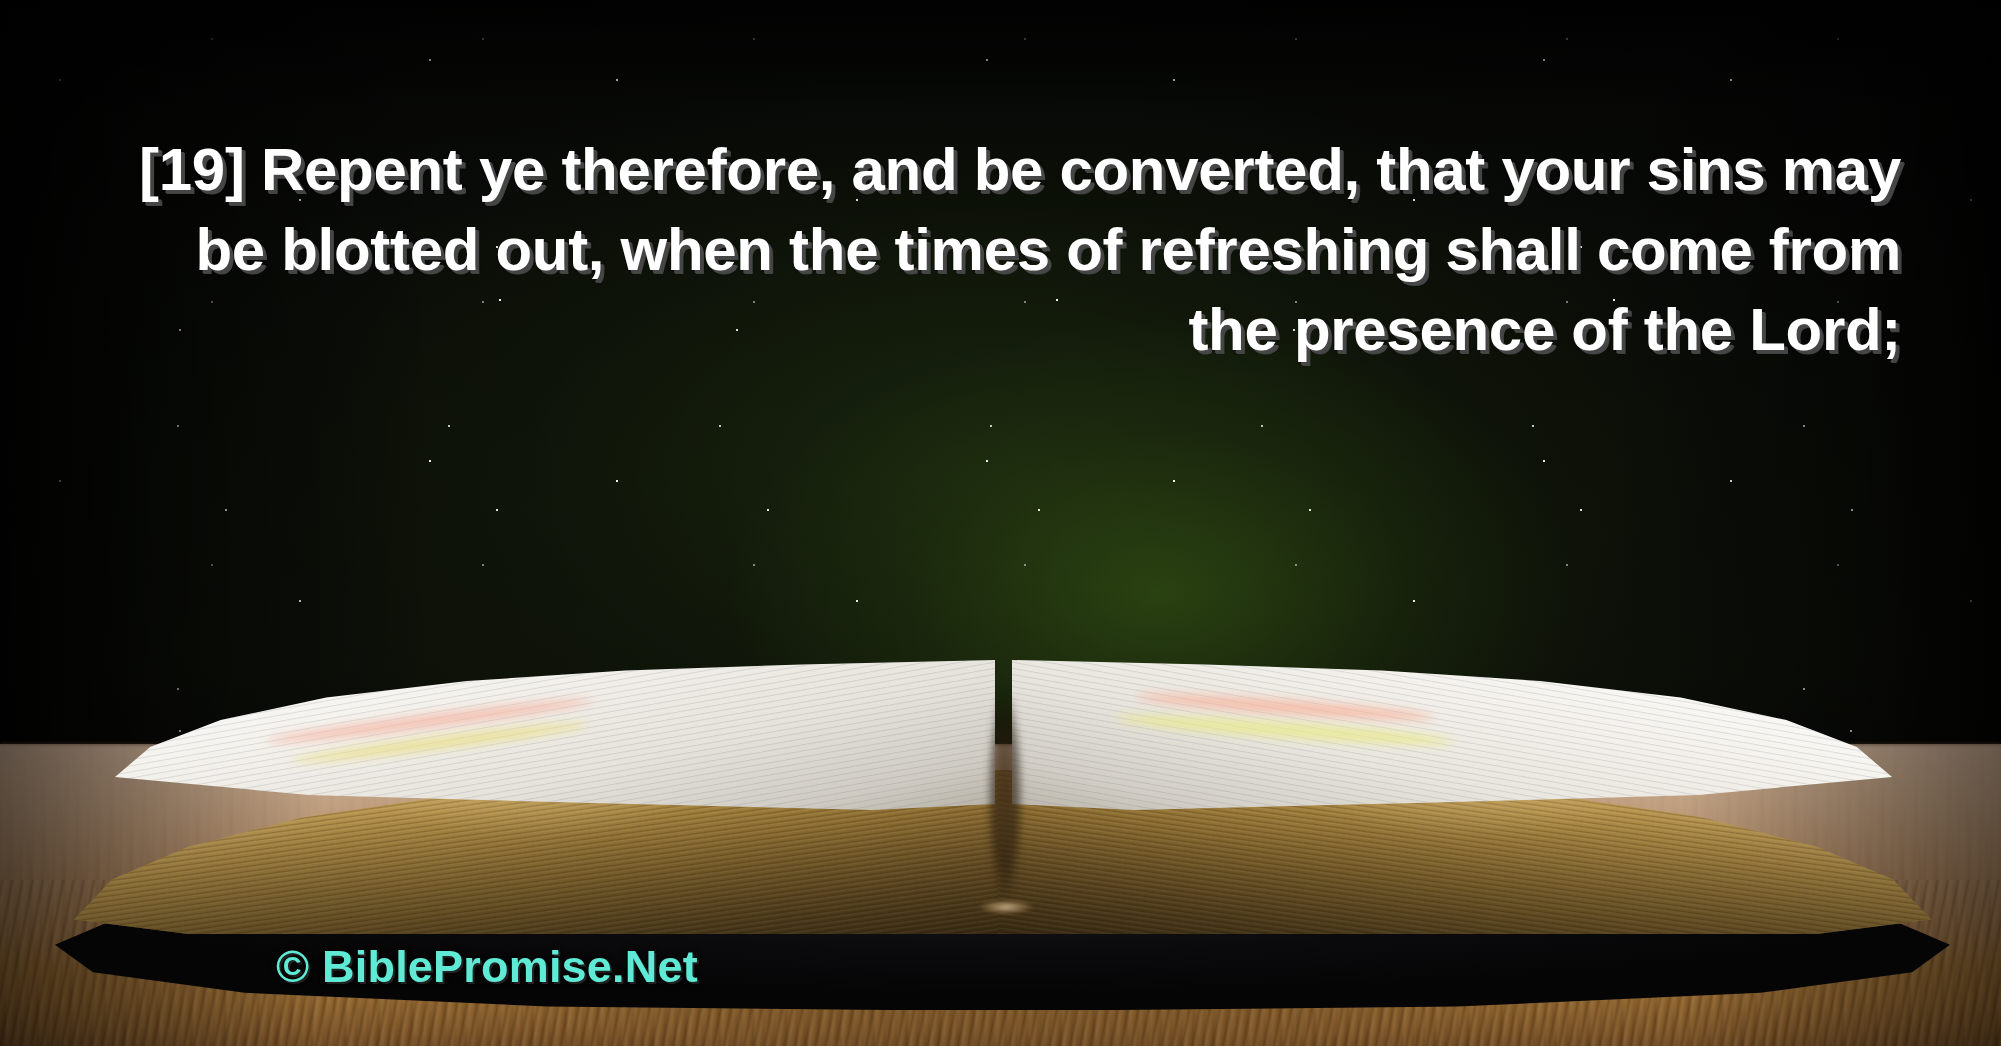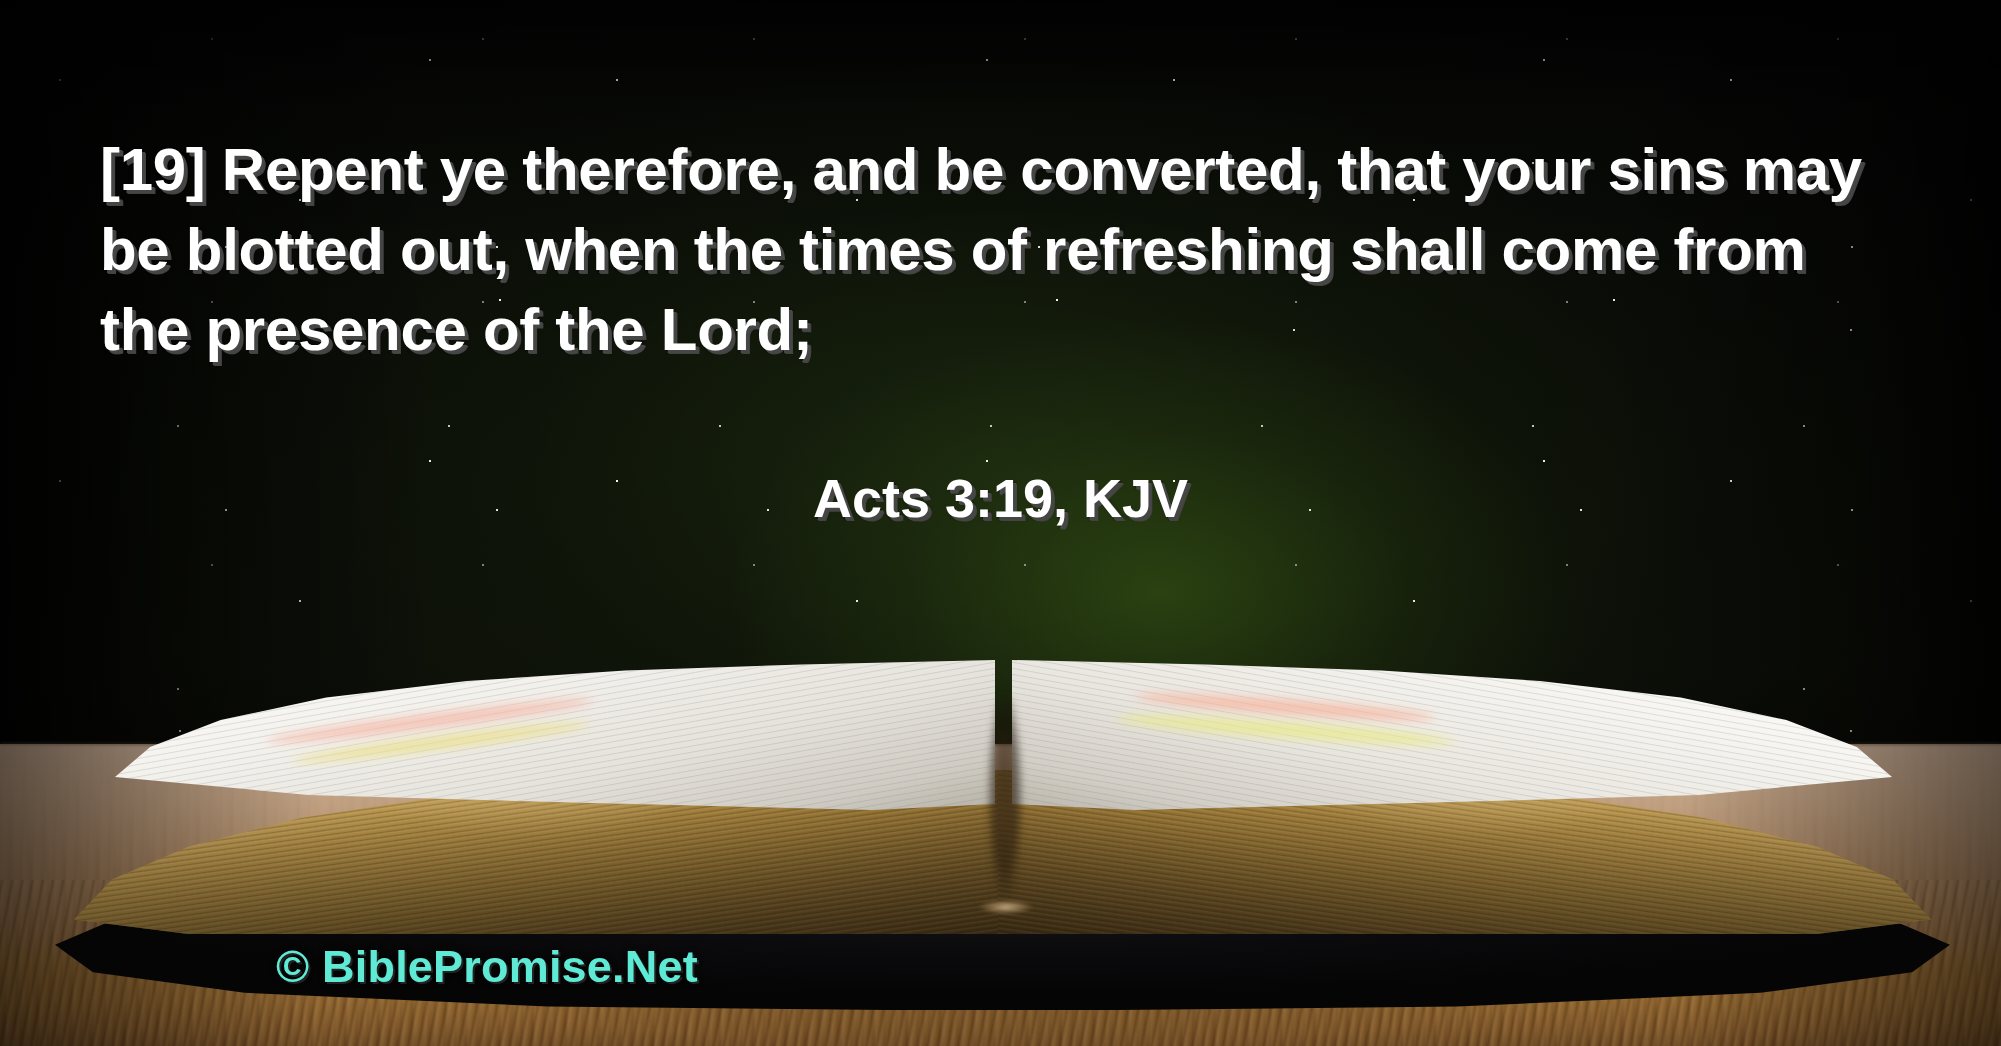--- a/index.html
+++ b/index.html
@@ -276,21 +276,21 @@
   .verse-wrap {
     position: absolute;
     left: 0; top: 0;
     width: 2001px; height: 1046px;
     pointer-events: none;
   }
   .verse {
     position: absolute;
     left: 100px; top: 130px;
     width: 1801px;
-    text-align: left;
+    text-align: right;
     color: #ffffff;
     font-size: 60px;
     font-weight: bold;
     line-height: 80px;
     letter-spacing: -0.3px;
     text-shadow:
       4px 4px 0 rgba(70,70,70,0.95),
       3px 3px 0 rgba(90,90,90,0.8),
       2px 2px 3px rgba(0,0,0,0.6);
     white-space: pre-line;
@@ -363,17 +363,16 @@
     <div class="hl yel-l"></div>
     <div class="hl pink-r"></div>
     <div class="hl yel-r"></div>
 
     <div class="spine"></div>
     <div class="spine-stitch"></div>
   </div>
 
   <div class="verse-wrap">
     <div class="verse">[19] Repent ye therefore, and be converted, that your sins may be blotted out, when the times of refreshing shall come from the presence of the Lord;</div>
-    <div class="citation">Acts 3:19, KJV</div>
     <div class="watermark">© BiblePromise.Net</div>
   </div>
 
 </div>
 
 </body></html>

